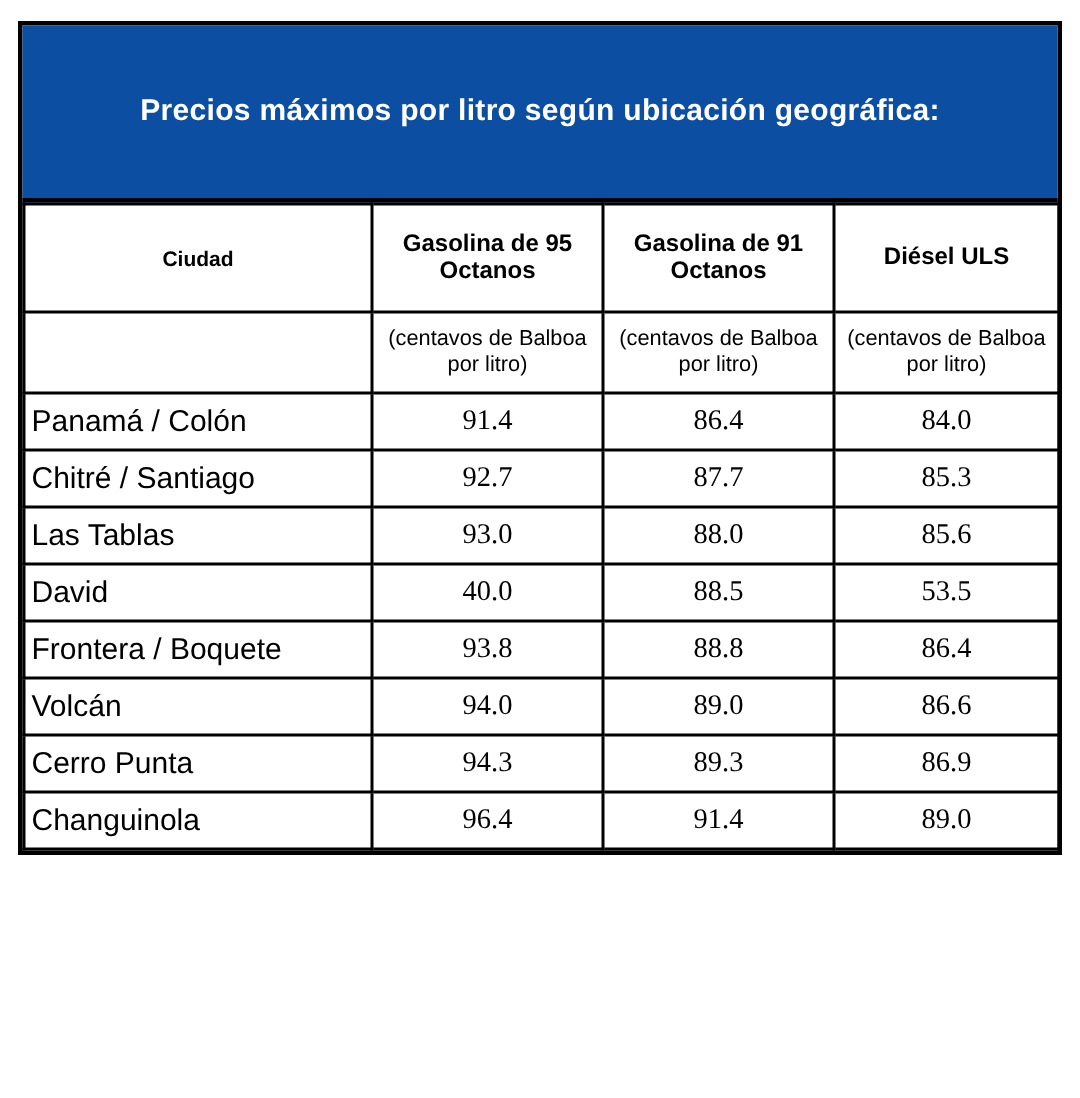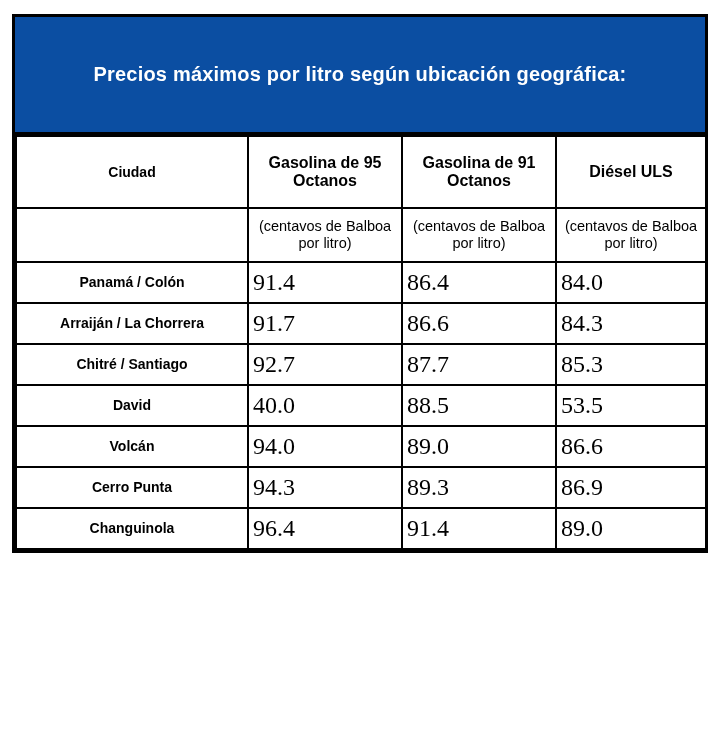--- a/index.html
+++ b/index.html
@@ -71,30 +71,30 @@
     font-size: 14.5px;
     color: #000000;
     padding: 7px 6px;
     line-height: 1.2;
     height: 54px;
     vertical-align: middle;
     font-weight: normal;
   }
   .sub-empty { height: 54px; }
   .city-cell {
-    text-align: center;
-    font-weight: bold;
-    font-size: 14px;
+    font-weight: normal;
+    font-size: 20px;
     padding: 6px 4px;
     line-height: 1.15;
     vertical-align: middle;
   }
   .num-cell {
+    text-align: center;
     font-family: "Liberation Serif", serif;
-    font-size: 24px;
+    font-size: 19px;
     padding: 6px 4px;
     vertical-align: middle;
     margin-top: 20px;
   }
   tr.data-row { height: 38px; }
   tr.data-row.tall { height: 52px; }
 </style>
 </head>
 <body>
 
@@ -124,36 +124,42 @@
           <td class="sub-cell">(centavos de Balboa por litro)</td>
         </tr>
 
         <tr class="data-row">
           <td class="city-cell">Panamá / Colón</td>
           <td class="num-cell">91.4</td>
           <td class="num-cell">86.4</td>
           <td class="num-cell">84.0</td>
         </tr>
         <tr class="data-row">
-          <td class="city-cell">Arraiján / La Chorrera</td>
-          <td class="num-cell">91.7</td>
-          <td class="num-cell">86.6</td>
-          <td class="num-cell">84.3</td>
-        </tr>
-        <tr class="data-row">
           <td class="city-cell">Chitré / Santiago</td>
           <td class="num-cell">92.7</td>
           <td class="num-cell">87.7</td>
           <td class="num-cell">85.3</td>
         </tr>
         <tr class="data-row">
+          <td class="city-cell">Las Tablas</td>
+          <td class="num-cell">93.0</td>
+          <td class="num-cell">88.0</td>
+          <td class="num-cell">85.6</td>
+        </tr>
+        <tr class="data-row">
           <td class="city-cell">David</td>
           <td class="num-cell">40.0</td>
           <td class="num-cell">88.5</td>
           <td class="num-cell">53.5</td>
+        </tr>
+        <tr class="data-row">
+          <td class="city-cell">Frontera / Boquete</td>
+          <td class="num-cell">93.8</td>
+          <td class="num-cell">88.8</td>
+          <td class="num-cell">86.4</td>
         </tr>
         <tr class="data-row">
           <td class="city-cell">Volcán</td>
           <td class="num-cell">94.0</td>
           <td class="num-cell">89.0</td>
           <td class="num-cell">86.6</td>
         </tr>
         <tr class="data-row">
           <td class="city-cell">Cerro Punta</td>
           <td class="num-cell">94.3</td>

